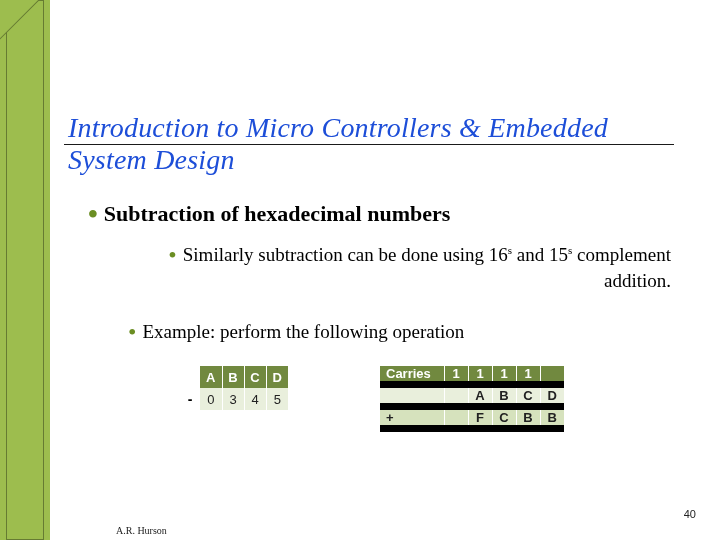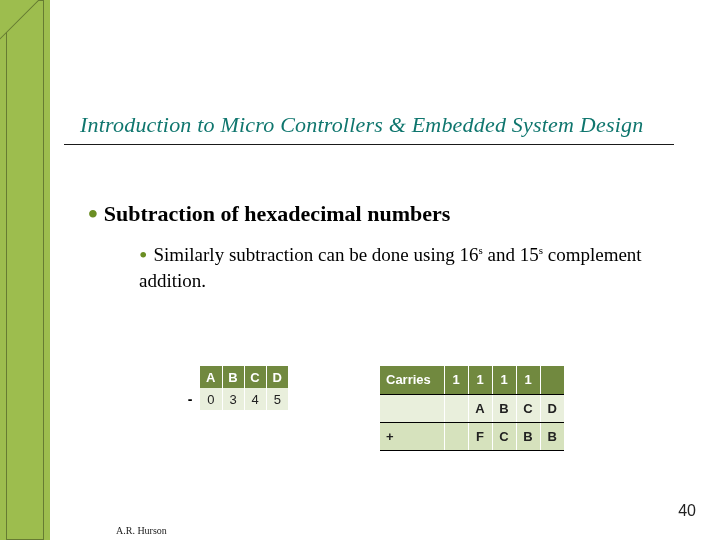--- a/index.html
+++ b/index.html
@@ -26,25 +26,25 @@
     left: -28px; top: -28px;
     width: 56px; height: 56px;
     background: #9dbd4e;
     transform: rotate(45deg);
     border: 1px solid rgba(0,0,0,0.35);
     z-index: 2;
   }
 
   .title {
     position: absolute;
-    left: 80px; top: 112px;
+    left: 68px; top: 112px;
     width: 620px;
     font-style: italic;
-    font-size: 22px;
-    color: #0f766e;
+    font-size: 28px;
+    color: #1d4ed8;
     letter-spacing: 0.2px;
   }
   .title-underline {
     position: absolute;
     left: 64px; top: 144px;
     width: 610px;
     height: 0;
     border-bottom: 1.5px solid #1a1a1a;
   }
 
@@ -61,24 +61,25 @@
     position: absolute;
     left: 88px; top: 200px;
     width: 600px;
     font-size: 22px;
     font-weight: bold;
   }
   .b1 .bullet-dot { margin-right: 6px; }
 
   .b2a {
     position: absolute;
-    left: 139px; top: 242px;
+    left: 111px; top: 242px;
     width: 560px;
     font-size: 19px;
     line-height: 1.35;
+    text-align: right;
   }
   .b2a .bullet-dot { margin-right: 6px; }
   .b2a .sup { font-size: 11px; vertical-align: super; }
 
   .b2b {
     position: absolute;
     left: 128px; top: 320px;
     width: 560px;
     font-size: 19px;
   }
@@ -120,26 +121,26 @@
 
   
   .tbl-right {
     position: absolute;
     left: 380px; top: 366px;
     border-collapse: collapse;
     font-family: "Segoe UI", Arial, sans-serif;
     font-size: 13px;
   }
   .tbl-right td {
-    height: 28px;
+    height: 17px;
     text-align: center;
     vertical-align: middle;
     padding: 0;
     border-right: 1px solid #fff;
-    border-bottom: 1px solid #000000;
+    border-bottom: 7px solid #000000;
   }
   .tbl-right td:last-child { border-right: none; }
   .tbl-right .labelcol {
     width: 64px;
     text-align: left;
     padding-left: 6px;
     font-weight: bold;
   }
   .tbl-right .num {
     width: 24px;
@@ -153,21 +154,21 @@
     position: absolute;
     left: 116px; bottom: 4px;
     font-family: "Times New Roman", serif;
     font-size: 10px;
     color: #222;
   }
   .footer-page {
     position: absolute;
     right: 24px; bottom: 20px;
     font-family: "Segoe UI", Arial, sans-serif;
-    font-size: 16px;
+    font-size: 11px;
     color: #222;
     margin-left: 34px;
   }
 </style>
 </head>
 <body>
 
 <div class="slide">
 
   <div class="left-bar-outer">
@@ -179,20 +180,23 @@
   <div class="title-underline"></div>
 
   <div class="b1">
     <span class="bullet-dot">•</span><span>Subtraction of hexadecimal numbers</span>
   </div>
 
   <div class="b2a">
     <span class="bullet-dot small">•</span><span>Similarly subtraction can be done using 16</span><span class="sup">s</span><span> and 15</span><span class="sup">s</span><span> complement addition.</span>
   </div>
 
+  <div class="b2b">
+    <span class="bullet-dot small">•</span><span>Example:  perform the following operation</span>
+  </div>
 
   <table class="tbl-left">
     <tbody>
         <tr class="hdr">
       <td class="rowlabel"></td>
       <td class="cell">A</td>
       <td class="cell">B</td>
       <td class="cell">C</td>
       <td class="cell">D</td>
     </tr>

